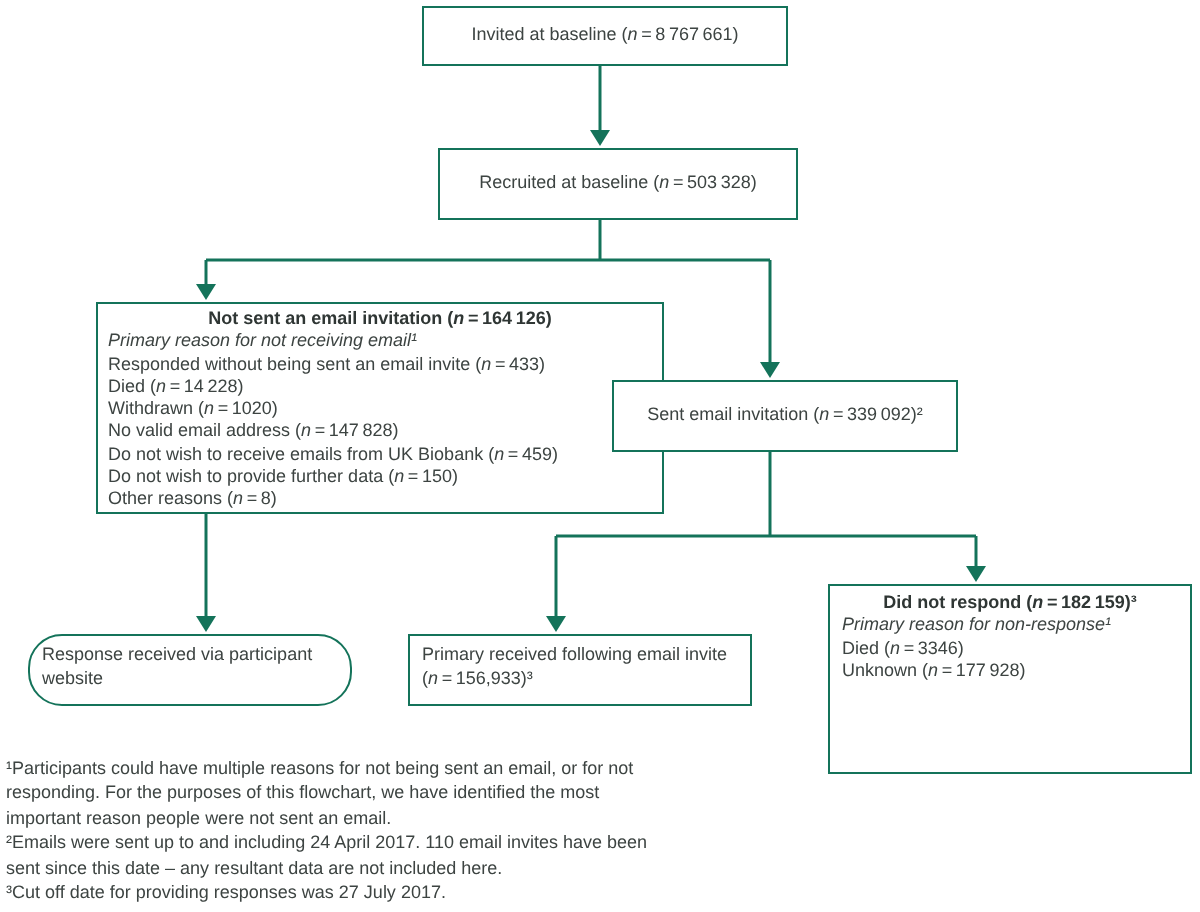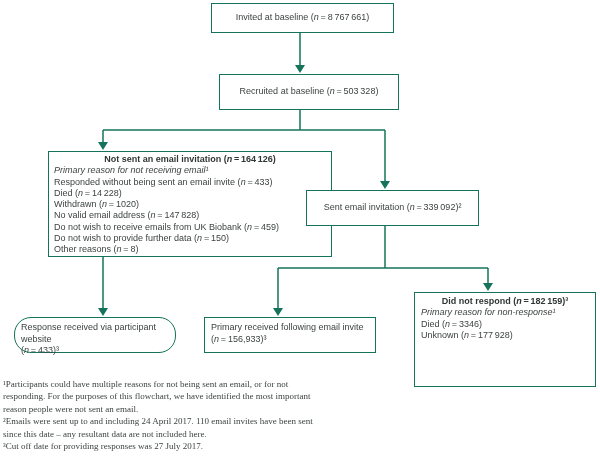--- a/index.html
+++ b/index.html
@@ -28,21 +28,21 @@
     line-height:11.3px;
   }
   .center{display:flex;align-items:center;justify-content:center;text-align:left;}
   .box-title{font-weight:bold;text-align:center;color:#2f3634;}
   .it{font-style:italic;}
   .fmtn i{font-style:italic;}
   .footnotes{
     position:absolute;left:3px;top:378px;width:324px;
     font-size:9px;line-height:12.4px;
   }
-  .footnotes div{margin:0;font-family:Liberation Serif, serif;}
+  .footnotes div{margin:0;}
 </style>
 </head>
 <body>
 
 <div class="canvas">
 
   <svg class="connectors" viewBox="0 0 600 456" xmlns="http://www.w3.org/2000/svg">
 
     <line x1="300" y1="33" x2="300" y2="66"></line>
     <polygon points="295,65 305,65 300,73"></polygon>
@@ -84,21 +84,20 @@
     <div class="fmtn">Do not wish to provide further data (<i>n</i> = 150)</div>
     <div class="fmtn">Other reasons (<i>n</i> = 8)</div>
   </div>
 
   <div class="box center" style="left:306px;top:190px;width:173px;height:36px;">
     <span class="fmtn">Sent email invitation (<i>n</i> = 339 092)²</span>
   </div>
 
   <div class="box" style="left:14px;top:317px;width:162px;height:36px;padding:4px 6px;line-height:11.5px;border-radius:17px;">
     <div>Response received via participant website</div>
-    <div class="fmtn">(<i>n</i> = 433)³</div>
   </div>
 
   <div class="box" style="left:204px;top:317px;width:172px;height:36px;padding:4px 6px;line-height:11.5px;">
     <div>Primary received following email invite</div>
     <div class="fmtn">(<i>n</i> = 156,933)³</div>
   </div>
 
   <div class="box" style="left:414px;top:292px;width:182px;height:95px;padding:3px 6px;line-height:11.4px;">
     <div class="box-title fmtn">Did not respond (<i>n</i> = 182 159)³</div>
     <div class="it">Primary reason for non-response¹</div>

